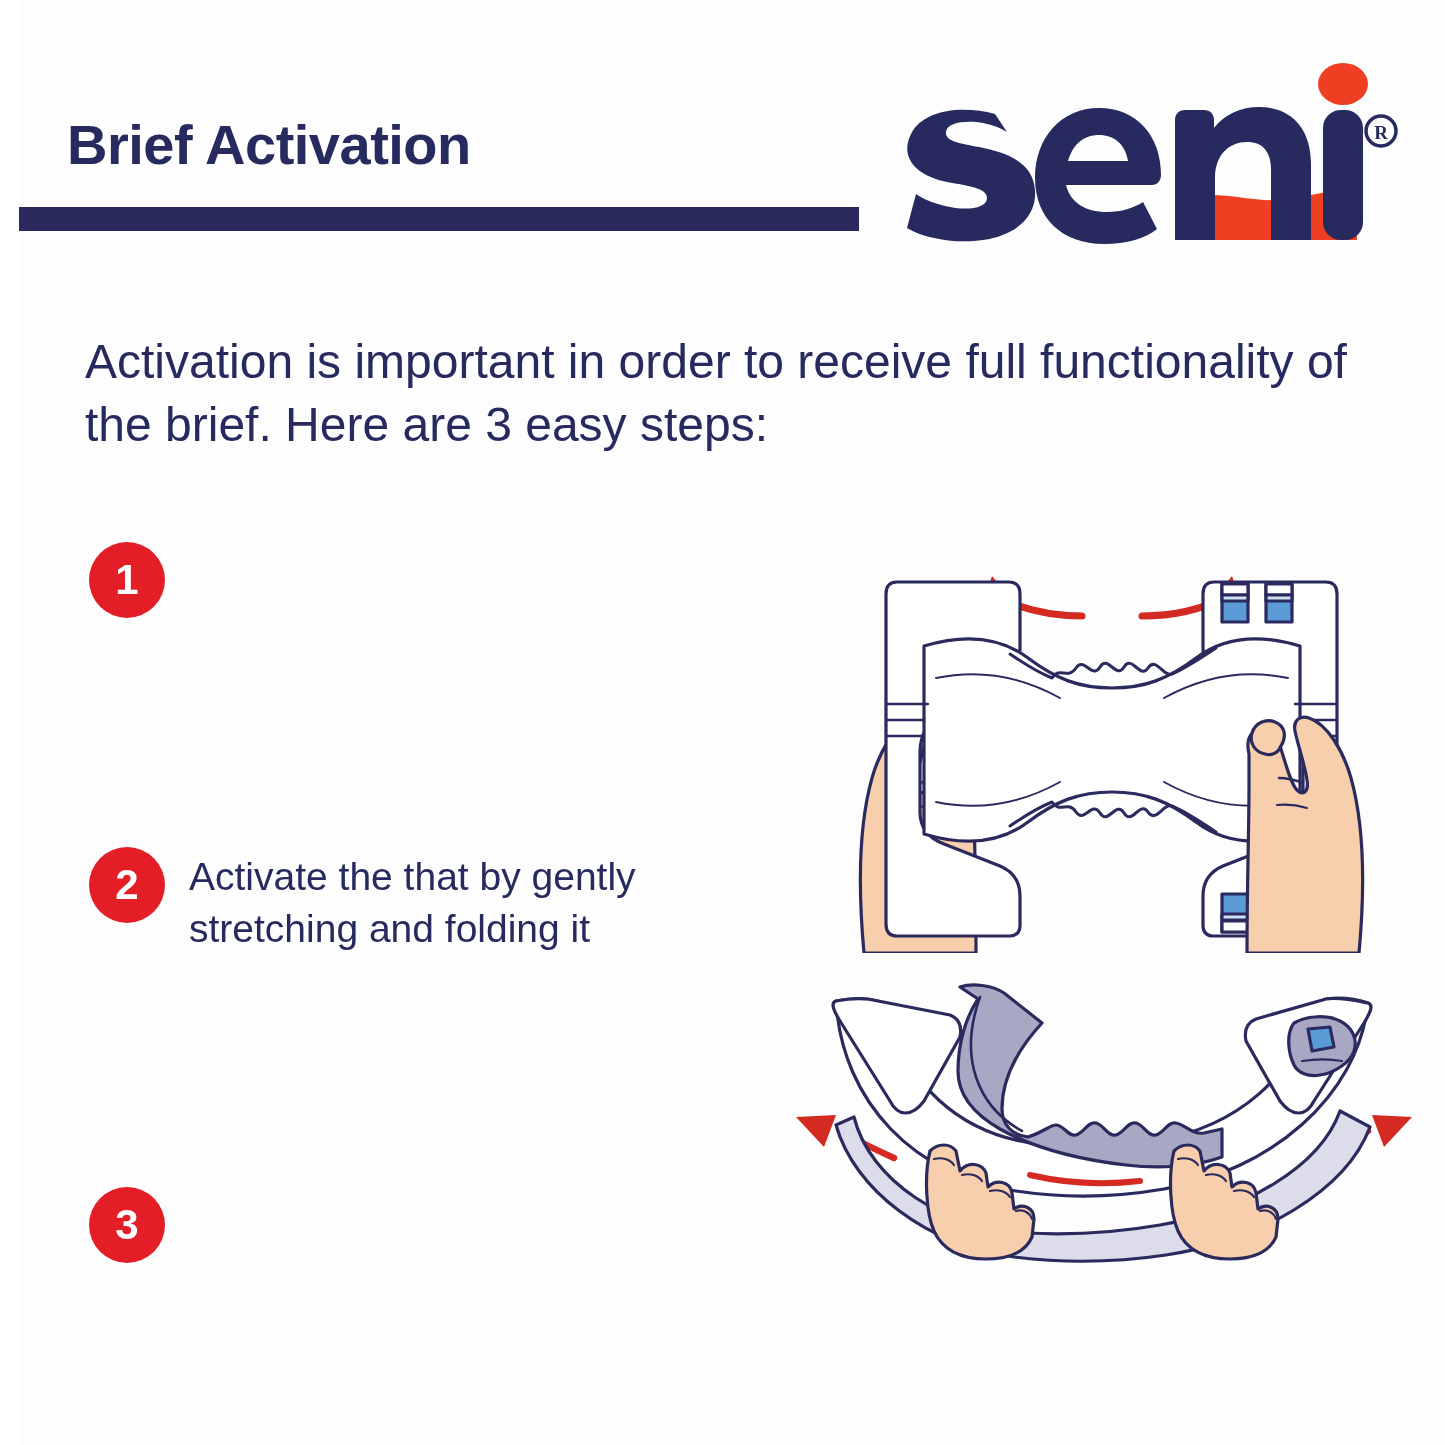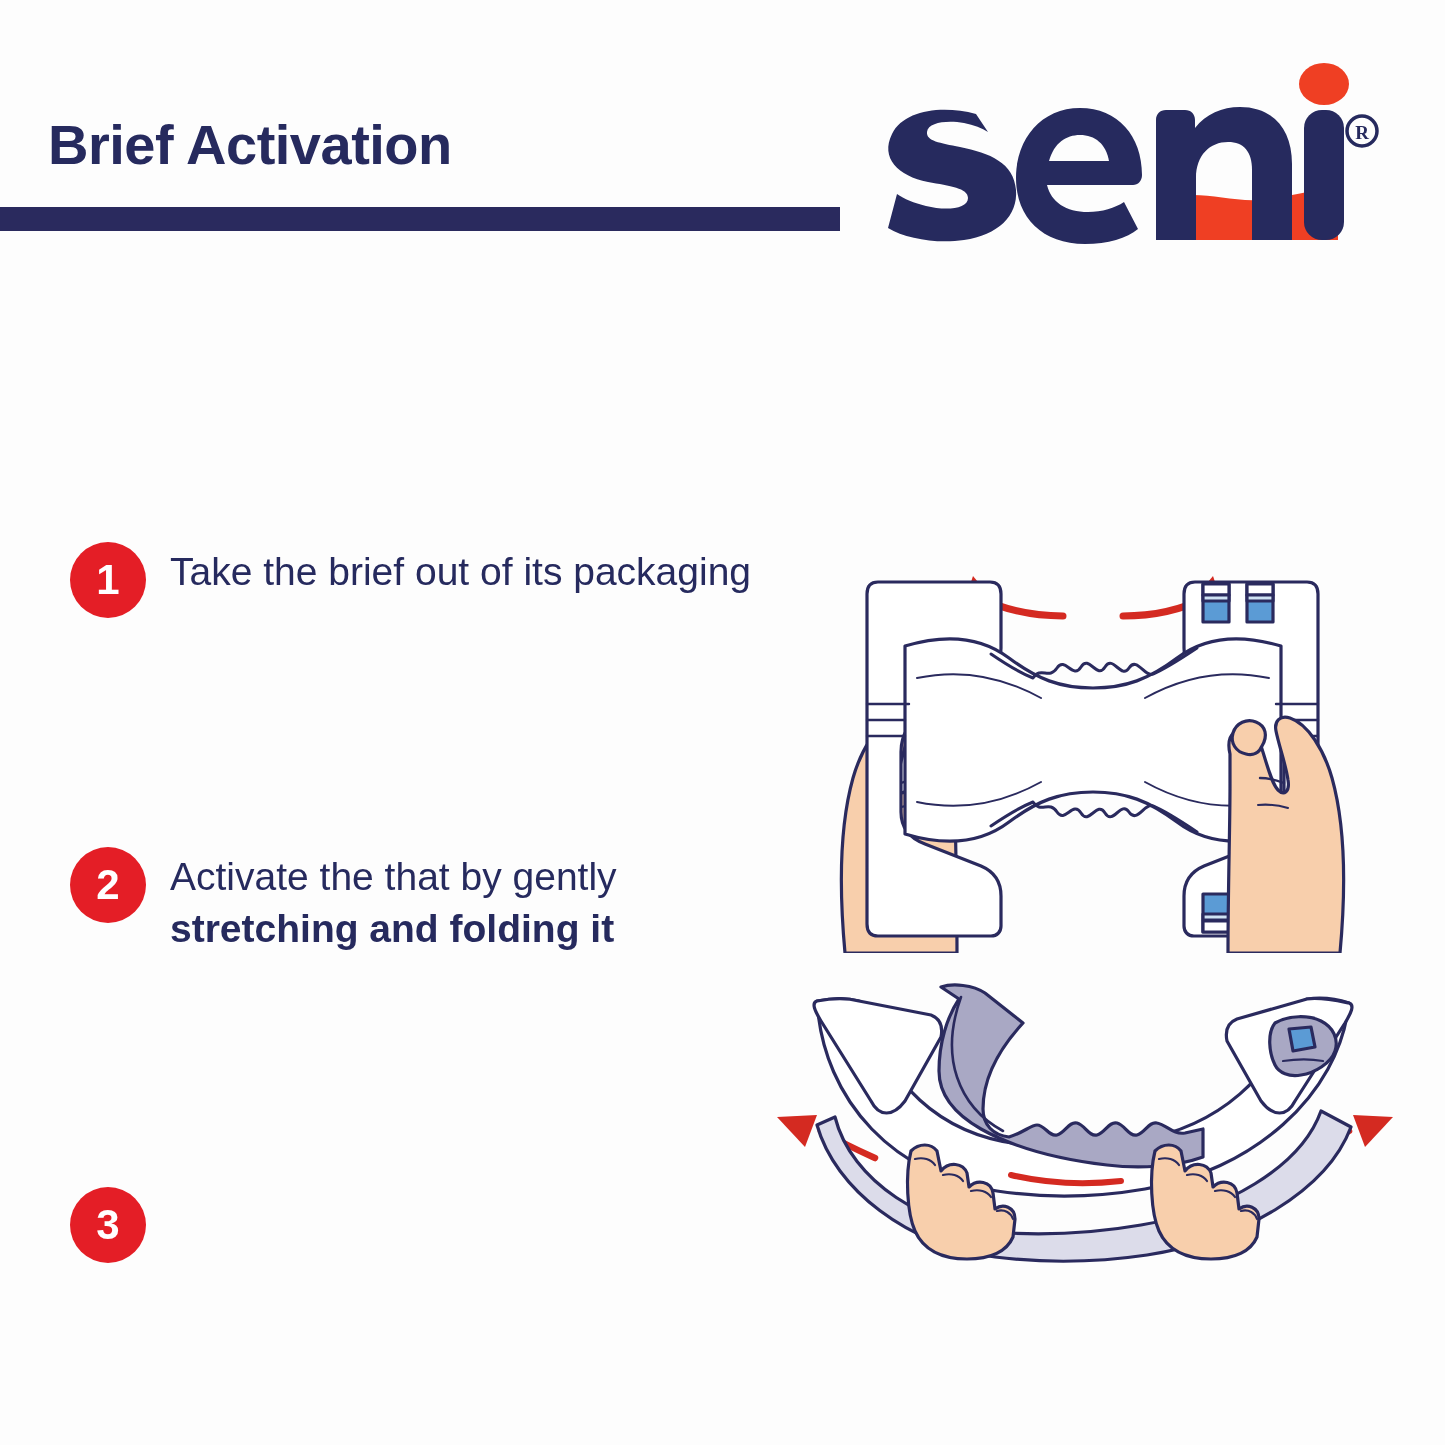--- a/index.html
+++ b/index.html
@@ -12,20 +12,21 @@
     background: #ffffff;
     font-family: "Liberation Sans", sans-serif;
     overflow: hidden;
     position: relative;
   }
 
   #page {
     position: absolute;
     inset: 0;
     background: #fdfdfd;
+    margin-left: 19px;
   }
 
   
   #header {
     position: absolute;
     left: 0;
     top: 0;
     width: 1445px;
     height: 300px;
   }
@@ -106,21 +107,21 @@
     margin-right: 24px;
     margin-top: 2px;
   }
 
   .step-text {
     font-size: 39px;
     line-height: 1.34;
     color: #262a5e;
     padding-top: 6px;
   }
-  .step-text b { font-weight: bold; }
+  .step-text b { font-weight: normal; }
 
   
   #illustration-stretch {
     position: absolute;
     left: 805px;
     top: 528px;
     width: 575px;
     height: 425px;
   }
   #illustration-fold {
@@ -170,28 +171,26 @@
 
         <g>
           <circle cx="482" cy="73" r="15" fill="none" stroke="#262a5e" stroke-width="3.5"></circle>
           <text x="482" y="81" font-family="Liberation Serif, serif" font-size="19" font-weight="bold" fill="#262a5e" text-anchor="middle">R</text>
         </g>
       </svg>
 
     </div>
   </div>
 
+  <div id="intro-text">Activation is important in order to receive full functionality of the brief. Here are 3 easy steps:</div>
 
   <div id="steps">
 
     <div class="step step-1">
       <div class="step-badge">1</div>
-      <div class="step-text">
-        <span>Take the brief out of its packaging</span>
-      </div>
     </div>
 
     <div class="step step-2">
       <div class="step-badge">2</div>
       <div class="step-text">
         <span>Activate the that by gently </span><b>stretching and folding it</b>
       </div>
     </div>
 
     <div class="step step-3">

